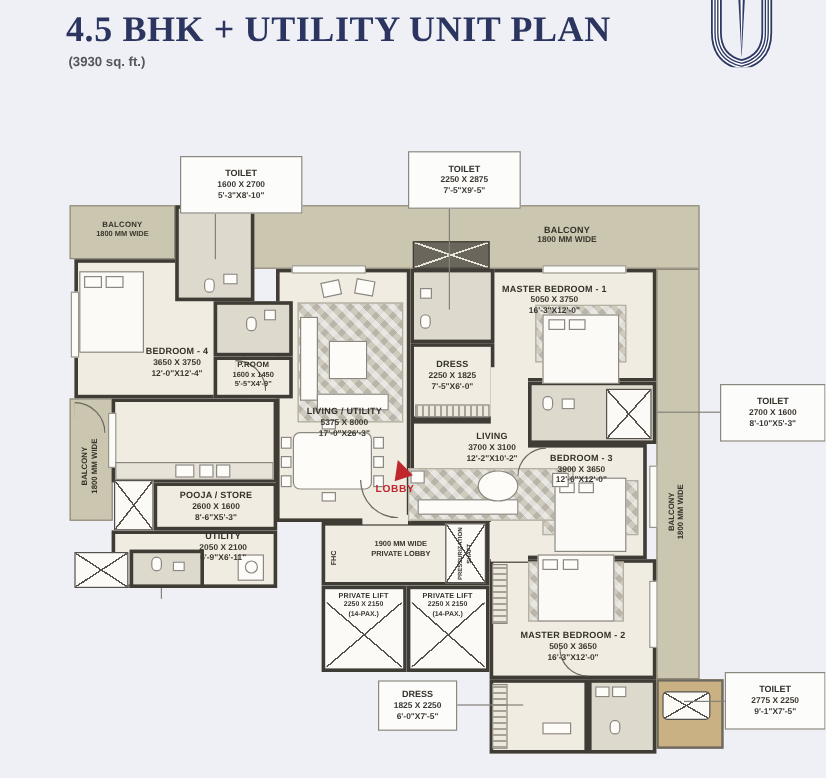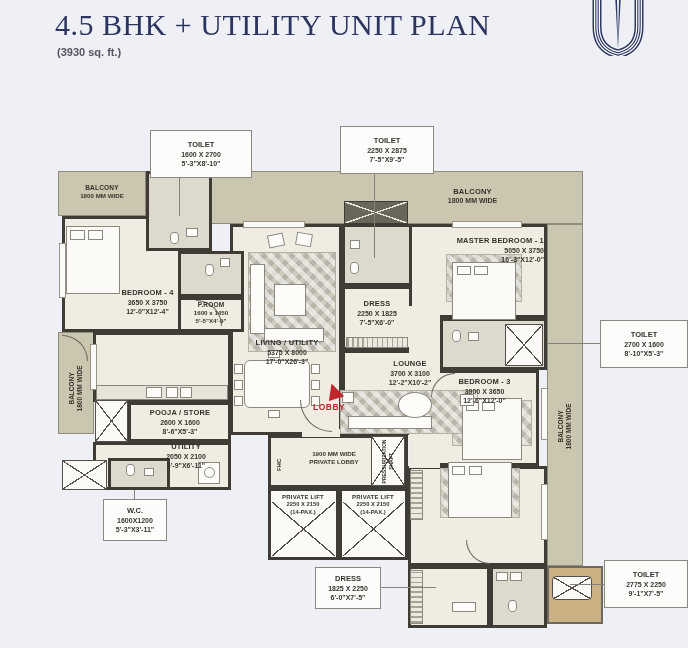--- a/index.html
+++ b/index.html
@@ -1,21 +1,21 @@
 <!DOCTYPE html>
 <html><head>
 <meta charset="utf-8">
 <style>
   html,body{margin:0;padding:0;background:#eef0f6;}
   #canvas{position:relative;width:688px;height:648px;background:#eef0f6;overflow:hidden;
           font-family:"Liberation Sans",sans-serif;}
   .abs{position:absolute;}
   
   .title{position:absolute;left:55px;top:8px;font-family:"Liberation Serif",serif;
-         font-size:30px;font-weight:400;color:#2c3560;letter-spacing:.5px;}
+         font-size:30px;font-weight:700;color:#2c3560;letter-spacing:.5px;}
   .subtitle{position:absolute;left:57px;top:46px;font-size:11px;color:#55555f;font-weight:bold;}
   
   .room{position:absolute;background:#f0ece2;border:3px solid #3f3b35;box-sizing:border-box;}
   .gray{background:#ded9cd;}
   .gold{background:#c9b184;border:2px solid #6e6a60;}
   .bal{position:absolute;background:#cbc6af;border:1px solid #8f8a7c;box-sizing:border-box;}
   .gap{position:absolute;background:#f0ece2;}
   .win{position:absolute;background:#fbfbf8;border:1px solid #9a9588;box-sizing:border-box;}
   
   .xb{position:absolute;background-color:#fbfaf7;border:1.5px solid #55514a;box-sizing:border-box;
@@ -220,33 +220,38 @@
     <b>LIVING / UTILITY</b>
     <i>5375 X 8000</i>
     <i>17'-0"X26'-3"</i>
   </div>
   <div class="lbl" style="left:344px;top:294px;width:66px;height:38px;">
     <b>DRESS</b>
     <i>2250 X 1825</i>
     <i>7'-5"X6'-0"</i>
   </div>
   <div class="lbl" style="left:360px;top:352px;width:100px;height:42px;">
-    <b>LOUNGE</b>
+    <b>LIVING</b>
     <i>3700 X 3100</i>
     <i>12'-2"X10'-2"</i>
   </div>
-  <div class="lbl" style="left:424px;top:230px;width:120px;height:40px;align-items:flex-end;">
+  <div class="lbl" style="left:402px;top:230px;width:120px;height:40px;">
     <b>MASTER BEDROOM - 1</b>
     <i>5050 X 3750</i>
     <i>16'-3"X12'-0"</i>
   </div>
   <div class="lbl" style="left:432px;top:372px;width:105px;height:38px;">
     <b>BEDROOM - 3</b>
     <i>3900 X 3650</i>
     <i>12'-6"X12'-0"</i>
+  </div>
+  <div class="lbl" style="left:415px;top:518px;width:125px;height:42px;">
+    <b>MASTER BEDROOM - 2</b>
+    <i>5050 X 3650</i>
+    <i>16'-3"X12'-0"</i>
   </div>
   <div class="lbl sm" style="left:284px;top:446px;width:100px;height:24px;">
     <i>1900 MM WIDE</i>
     <i>PRIVATE LOBBY</i>
   </div>
   <div class="lbl xs" style="left:271px;top:491px;width:64px;height:28px;">
     <b>PRIVATE LIFT</b>
     <i>2250 X 2150</i>
     <i>(14-PAX.)</i>
   </div>
@@ -300,25 +305,20 @@
   <div class="cal" style="left:600px;top:320px;width:88px;height:48px;">
     <b>TOILET</b>
     <i>2700 X 1600</i>
     <i>8'-10"X5'-3"</i>
   </div>
   <div class="cal" style="left:604px;top:560px;width:84px;height:48px;">
     <b>TOILET</b>
     <i>2775 X 2250</i>
     <i>9'-1"X7'-5"</i>
   </div>
-  <div class="cal" style="left:103px;top:499px;width:64px;height:42px;">
-    <b>W.C.</b>
-    <i>1600X1200</i>
-    <i>5'-3"X3'-11"</i>
-  </div>
   <div class="cal" style="left:315px;top:567px;width:66px;height:42px;">
     <b>DRESS</b>
     <i>1825 X 2250</i>
     <i>6'-0"X7'-5"</i>
   </div>
 
   <div class="tri" style="left:326px;top:383px;"></div>
   <div class="entry-txt" style="left:313px;top:402px;">LOBBY</div>
 
 </div>

